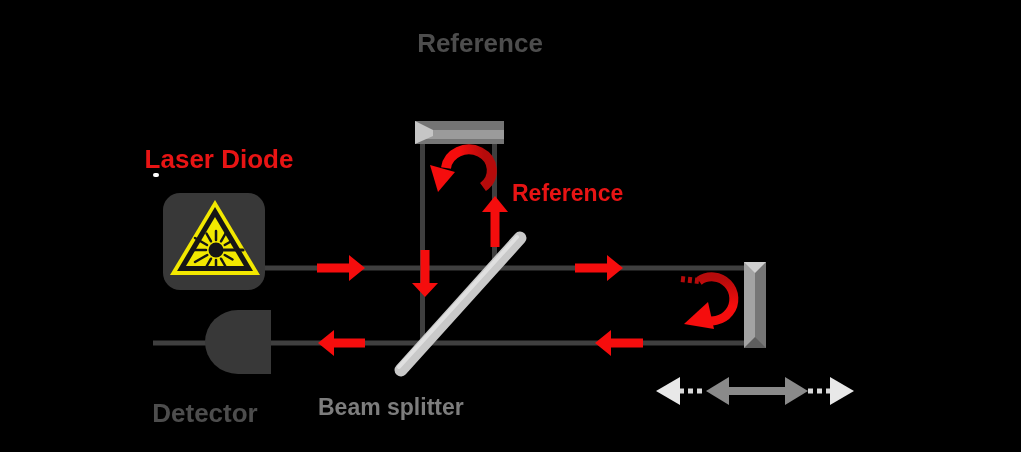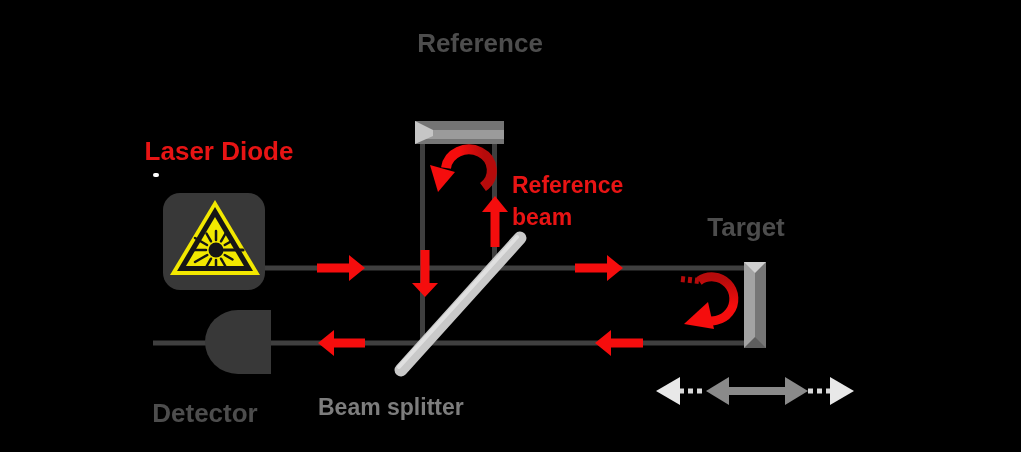--- a/index.html
+++ b/index.html
@@ -8,21 +8,21 @@
     background:var(--background,#000);
     position:relative;overflow:hidden;
     font-family:"Liberation Sans", sans-serif;
   }
   .stage{position:absolute;left:0;top:0;width:1021px;height:452px;border-radius:19px;}
   svg{position:absolute;left:0;top:0;}
   .lbl{position:absolute;font-weight:bold;white-space:nowrap;}
   .lbl.center{text-align:center;}
   .gray{color:var(--label-gray,#4d4d4d);}
   .gray-light{color:var(--label-gray-light,#7d7d7d);}
-  .red{color:var(--red-text,#e81414);}
+  .red{color:var(--red-text,#e81414);margin-top:8px;}
   .sz-big{font-size:26px;line-height:37px;}
   .sz-med{font-size:23px;line-height:32px;}
 </style>
 </head>
 <body>
 
 <div class="stage">
 
   <svg width="1021" height="452" viewBox="0 0 1021 452">
     <defs>
@@ -121,22 +121,20 @@
   </svg>
 
   <div class="lbl gray sz-big center" style="left:380px;top:25px;width:200px;">
     <div>Reference</div>
   </div>
 
   <div class="lbl red sz-big center" style="left:140px;top:133px;width:158px;">Laser Diode</div>
 
   <div class="lbl red sz-med" style="left:512px;top:169px;">
     <div>Reference</div>
-    <div>beam</div>
   </div>
 
-  <div class="lbl gray sz-big center" style="left:696px;top:209px;width:100px;">Target</div>
 
 
   <div class="lbl gray sz-big center" style="left:145px;top:395px;width:120px;">Detector</div>
 
   <div class="lbl gray-light sz-med" style="left:318px;top:391px;">Beam splitter</div>
 </div>
 
 </body></html>

